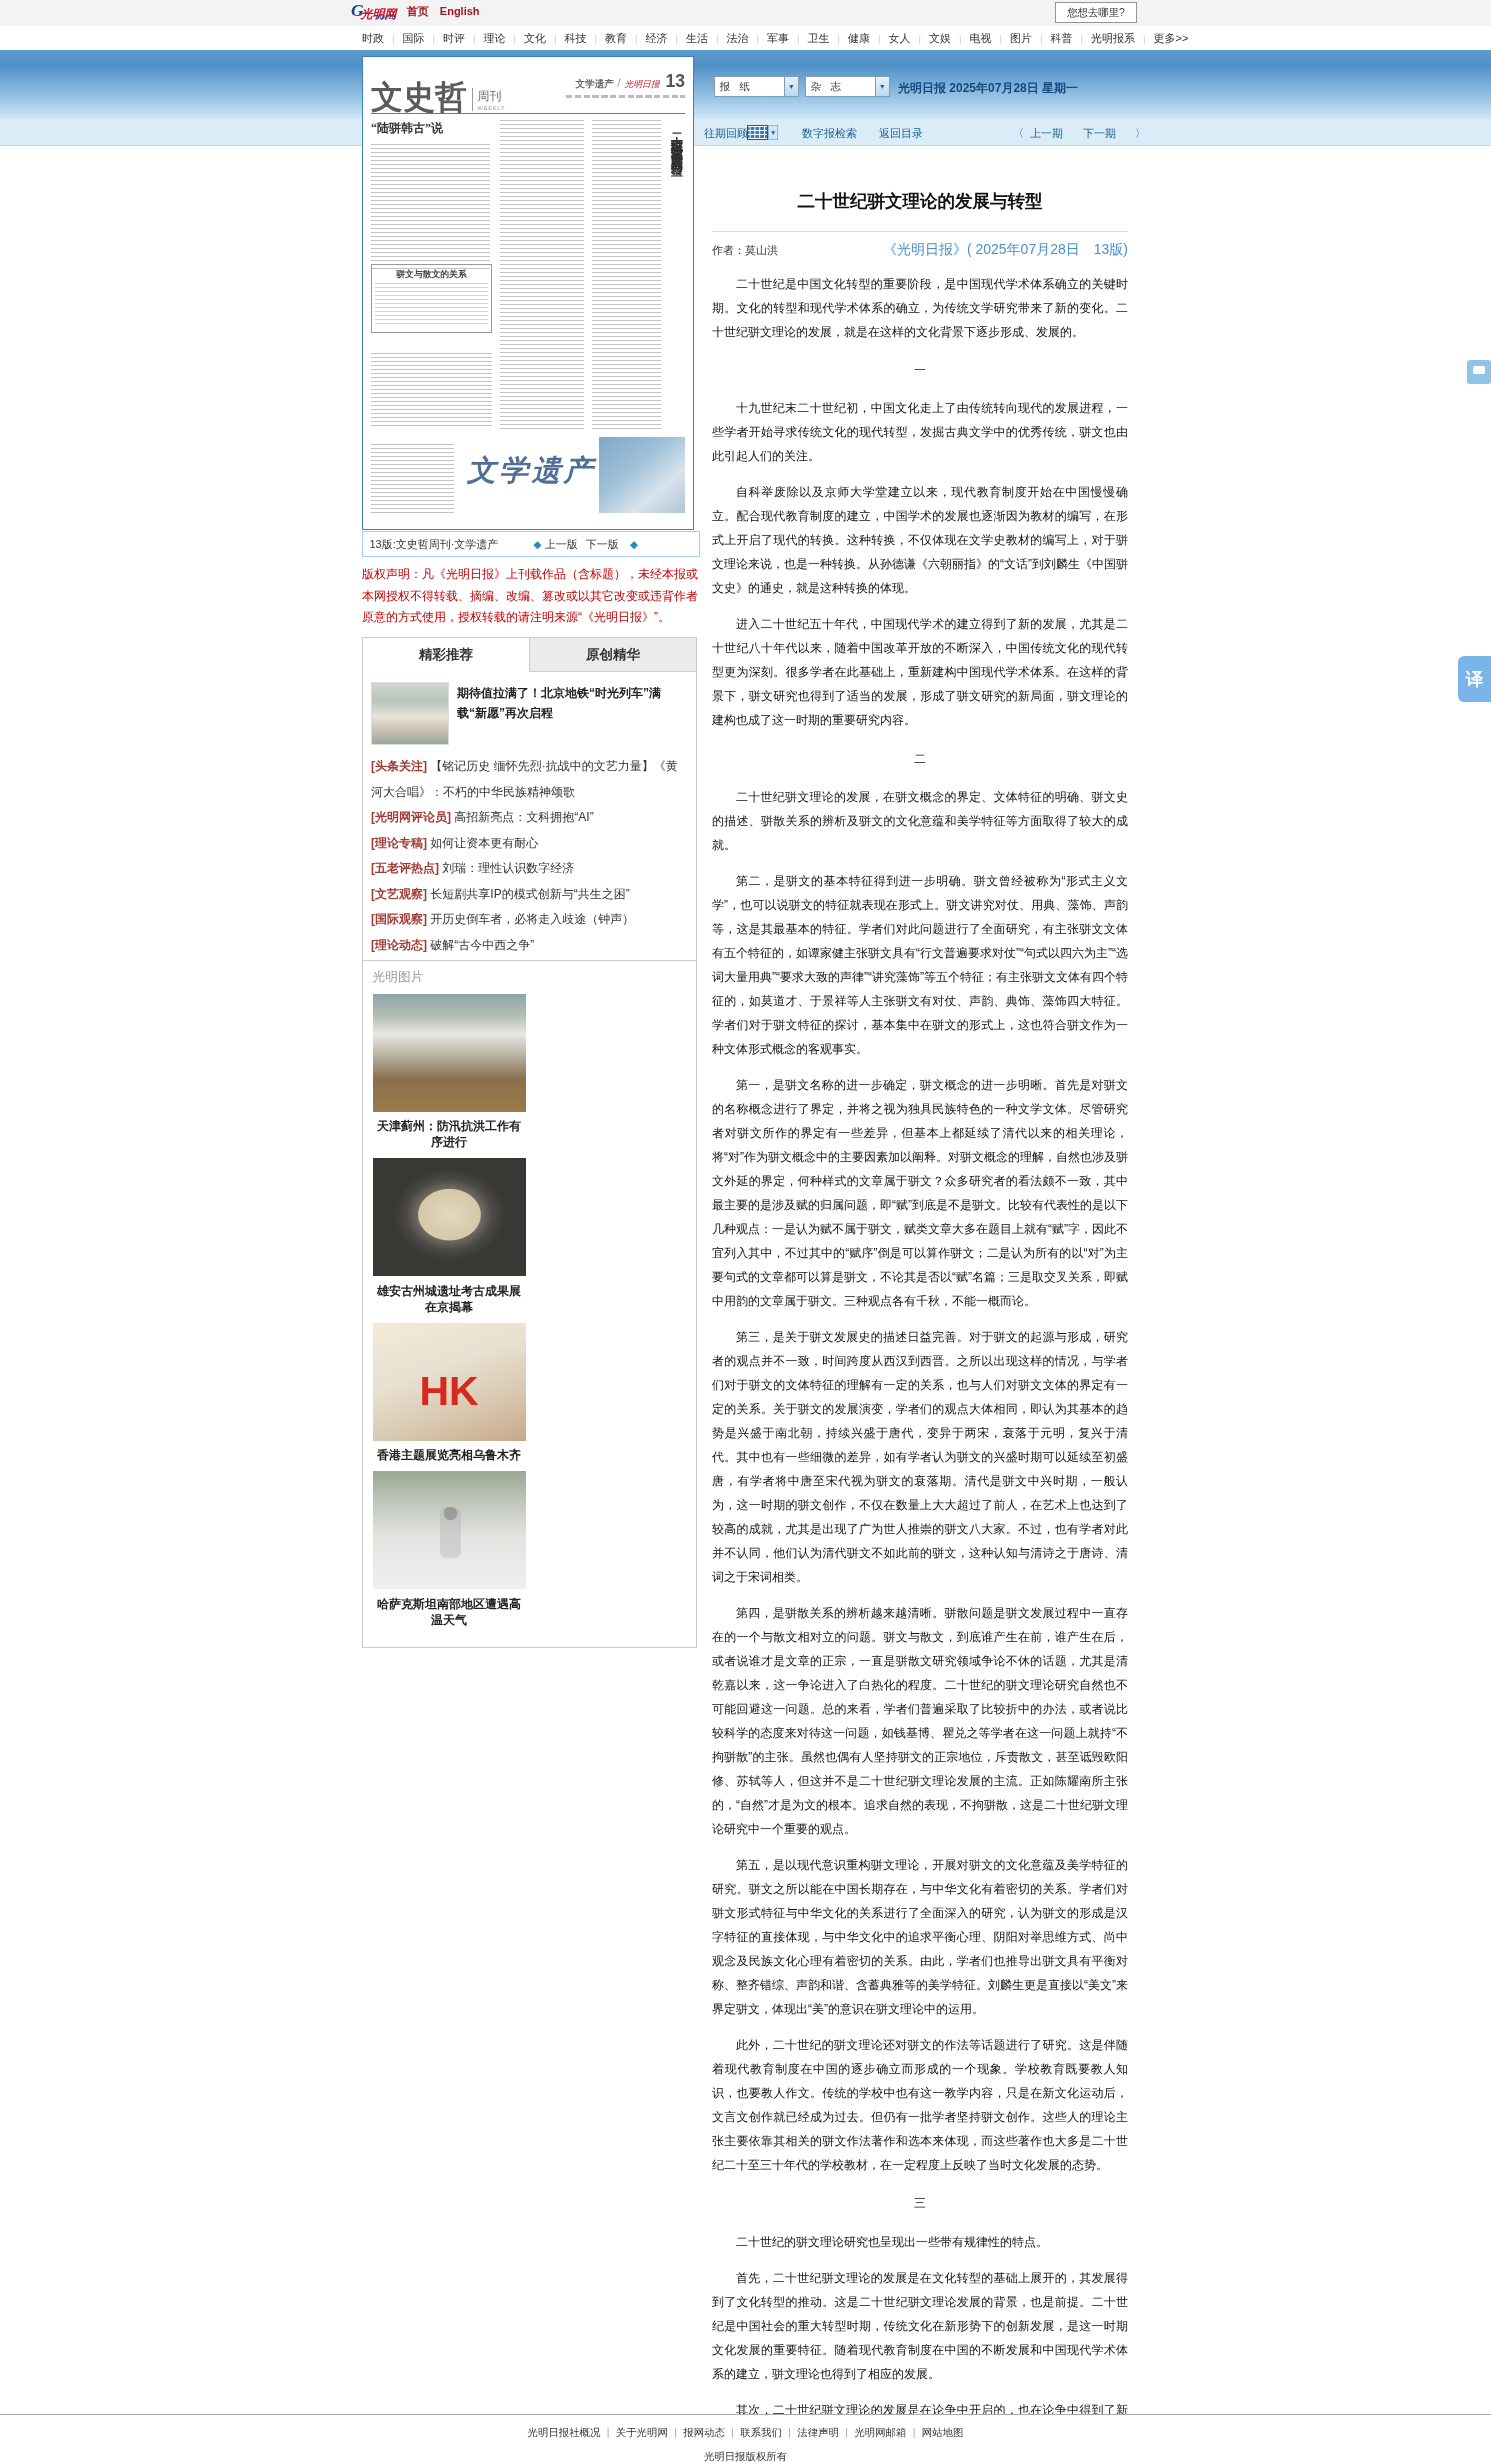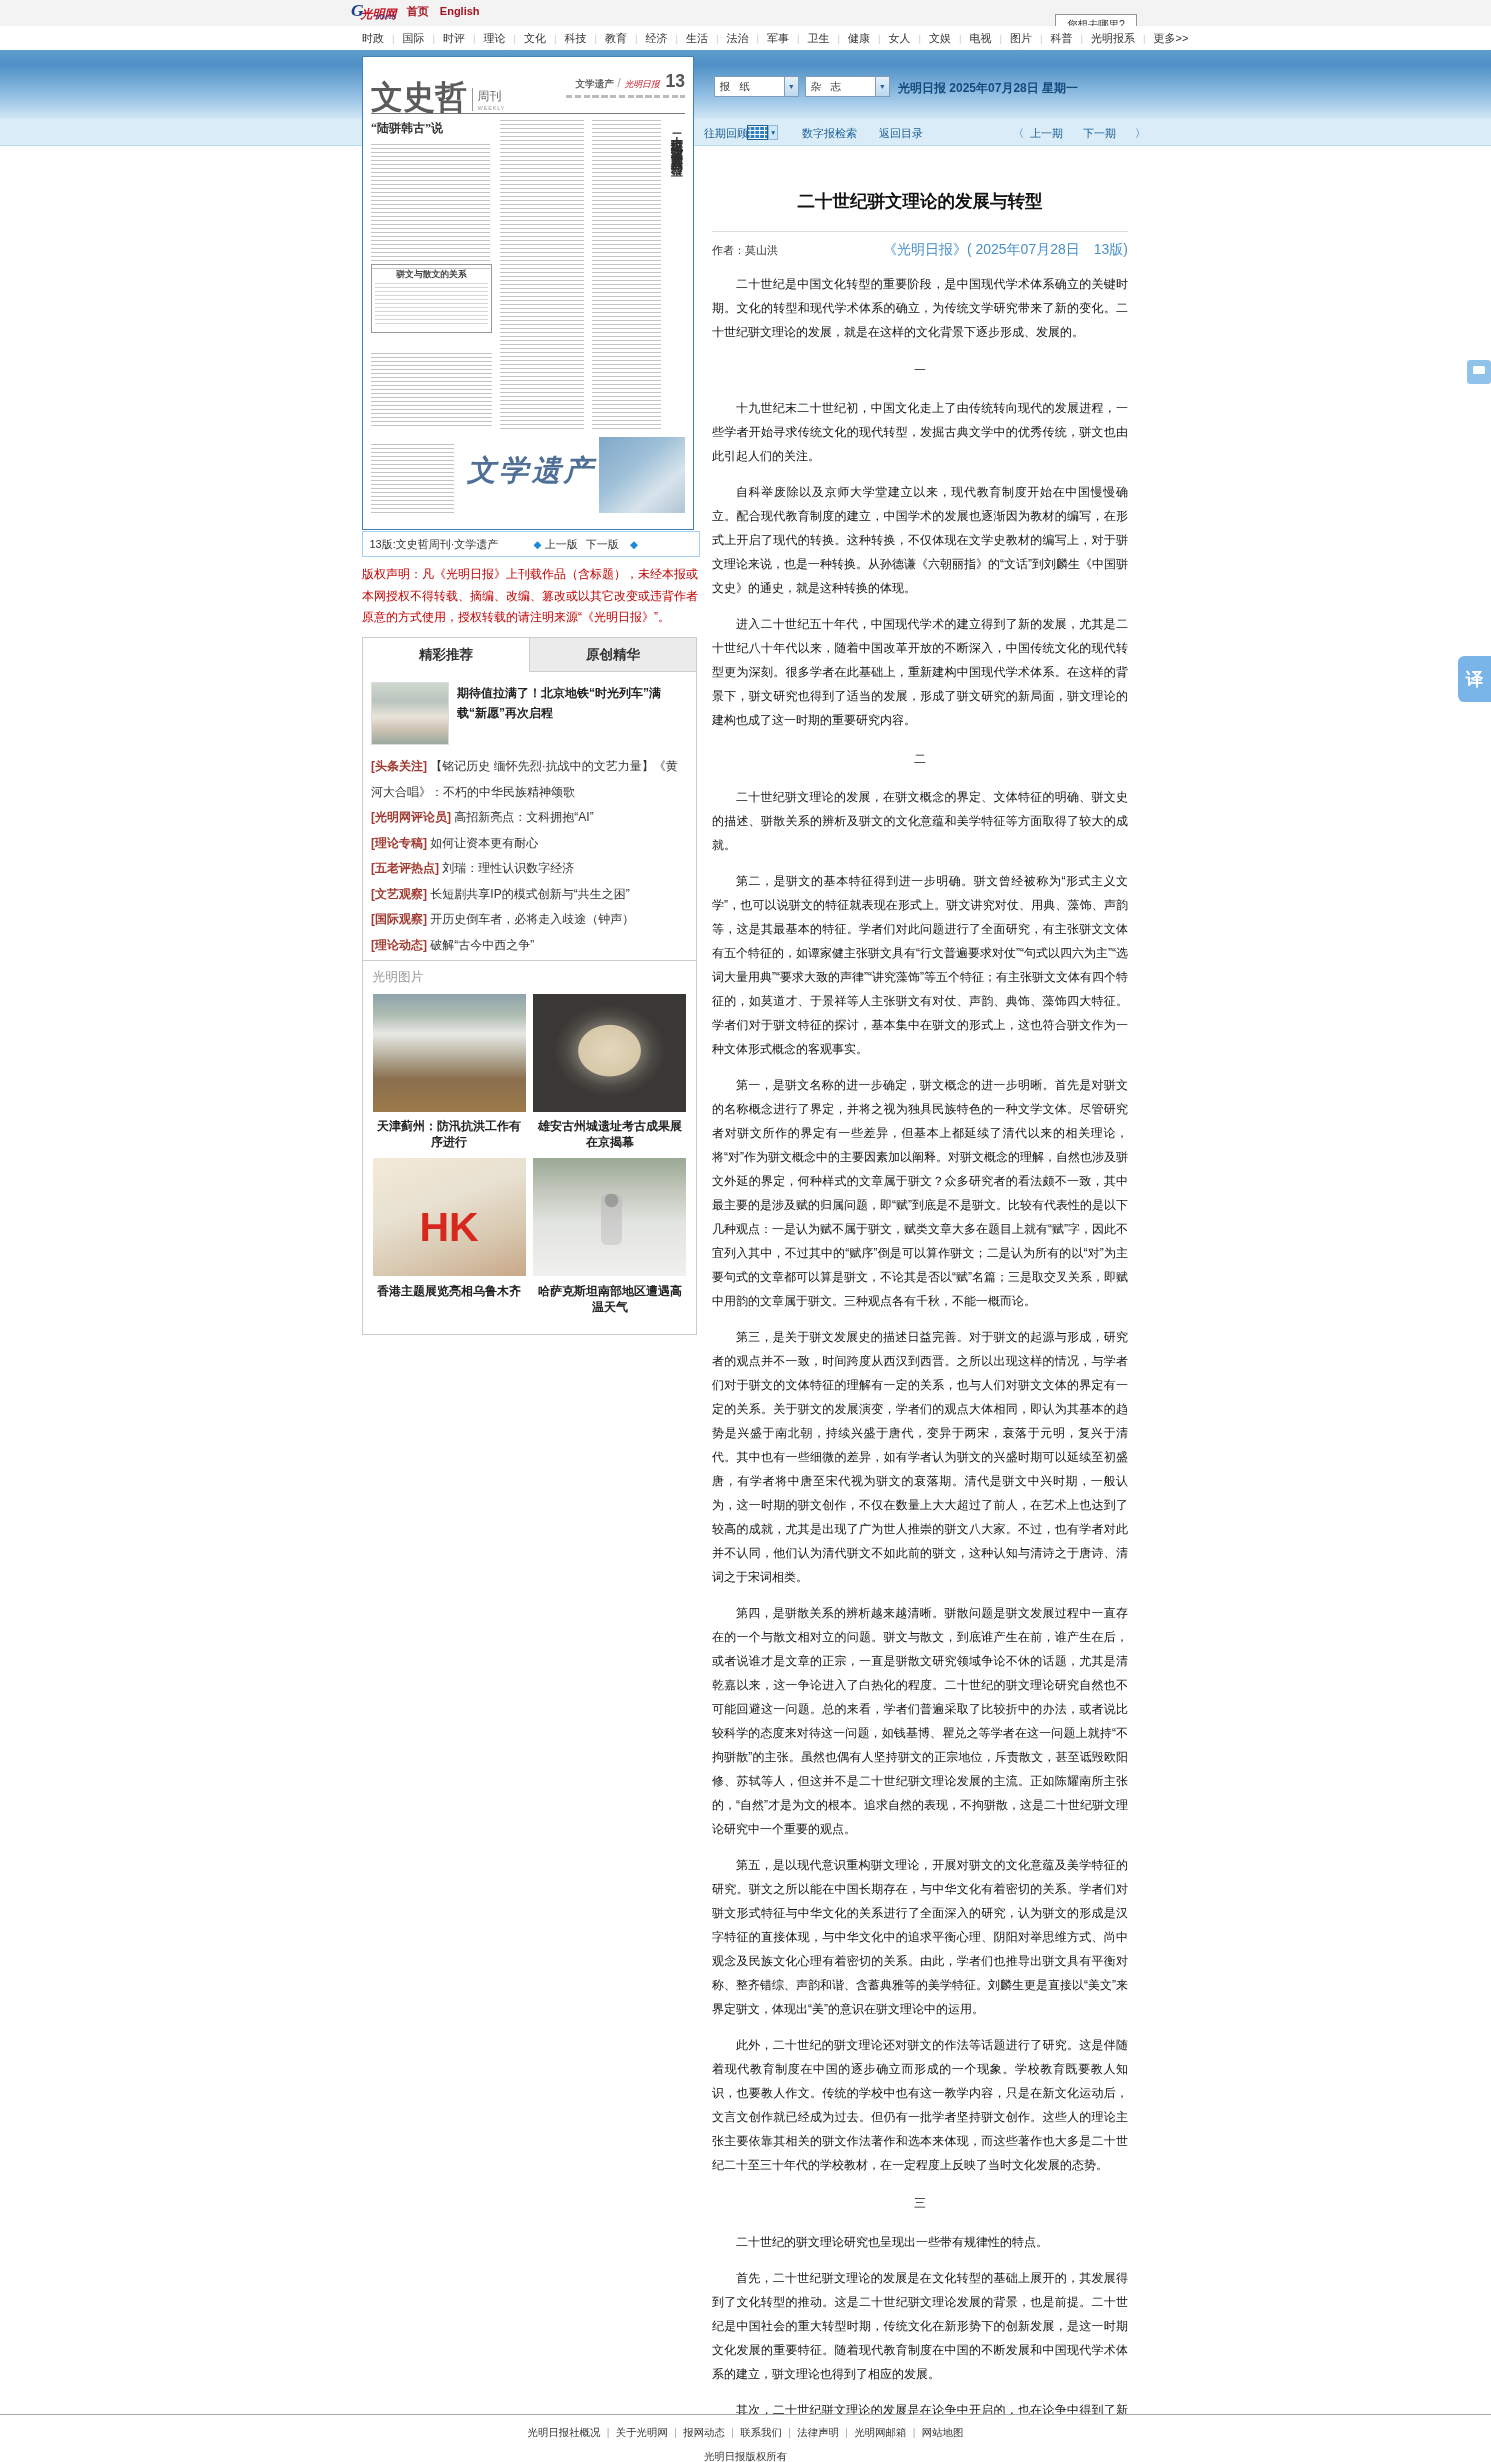--- a/index.html
+++ b/index.html
@@ -7,21 +7,21 @@
   #page{position:relative;width:1491px;height:2462px;overflow:hidden;background:#fff;}
 
   
   .topbar{position:absolute;left:0;top:0;width:1491px;height:25.5px;background:#f3f3f3;border-bottom:0.8px solid #d6d6d6;}
   .brand{position:absolute;left:351px;top:2.4px;display:flex;align-items:center;gap:11px;}
   .logo{display:flex;align-items:flex-end;cursor:pointer;line-height:1;}
   .logo .g{color:#1c3e8e;font-size:17.5px;font-weight:bold;font-style:italic;font-family:"Liberation Serif","DejaVu Serif",serif;}
   .logo .script{color:#c41425;font-size:12px;font-style:italic;font-weight:bold;margin-left:-3.2px;}
   .logo .dom{color:#1c3e8e;font-size:7.2px;margin-left:-21px;margin-bottom:-0.8px;}
   .top-link{color:#a5131f;font-size:11px;font-weight:bold;cursor:pointer;}
-  .where-box{position:absolute;left:1055px;top:2.4px;width:80px;height:19px;border:0.8px solid #949494;background:#fff;font-size:10.4px;color:#333;text-align:center;line-height:19px;cursor:pointer;margin-top:12px;}
+  .where-box{position:absolute;left:1055px;top:2.4px;width:80px;height:19px;border:0.8px solid #949494;background:#fff;font-size:10.4px;color:#333;text-align:center;line-height:19px;cursor:pointer;}
 
   
   .navrow{position:absolute;left:0;top:26px;width:1491px;height:24px;background:#fff;display:flex;align-items:center;padding-left:354px;box-sizing:border-box;font-size:11px;color:#333;}
   .nav-item{padding:0 8px;cursor:pointer;white-space:nowrap;}
   .nav-sep{color:#ccc;font-size:9.6px;}
 
   
   .bluehead{position:absolute;left:0;top:50px;width:1491px;height:69px;background:linear-gradient(180deg,#5f9dcc 0%,#4e90c7 22%,#9dc6e6 72%,#d2e7f6 100%);}
   .subbar{position:absolute;left:0;top:119px;width:1491px;height:25.5px;background:#d9ecf8;border-bottom:0.8px solid #bcd9ec;}
 
@@ -80,21 +80,21 @@
   .f-img{width:76px;height:61px;flex:none;border:0.8px solid #ddd;background:
     linear-gradient(180deg,#cfd8cf 0%,#b8c4bc 30%,#e8e4da 55%,#cfc4b4 75%,#9aa89e 100%);}
   .f-title{font-size:12px;font-weight:bold;color:#222;line-height:20px;padding-top:1.6px;}
   .hotlinks{padding:3.2px 8px 9.6px 8px;}
   .hl{font-size:12px;line-height:25.5px;color:#333;cursor:pointer;}
   .hl .tag{color:#a13c32;font-weight:bold;}
 
   
   .gallery{position:absolute;left:362px;top:960px;width:335px;border:0.8px solid #ccc;background:#fff;box-sizing:border-box;}
   .g-head{font-size:12.7px;color:#999;padding:8px 9.6px 4.8px 9.6px;}
-  .g-grid{display:flex;flex-wrap:wrap;justify-content:space-between;padding:3.2px 9.6px 11px 9.6px;}
+  .g-grid{display:flex;flex-wrap:wrap;justify-content:space-between;padding:3.2px 9.6px 11px 9.6px;flex-direction:column;}
   .g-cell{width:153px;margin-bottom:8px;cursor:pointer;}
   .g-photo{width:153px;height:118px;}
   .g-cap{font-size:12px;font-weight:bold;color:#222;text-align:center;margin-top:6.4px;line-height:16px;}
   .photo-0{background:linear-gradient(180deg,#8fa3ab 0%,#aebdb2 18%,#e8e8e4 34%,#b8b2a0 52%,#8a6f4e 72%,#9c7a4a 100%);}
   .photo-1{background:radial-gradient(ellipse 56px 46px at 50% 48%,#e3d7bd 0%,#d6c8a8 55%,#6e6a62 57%,#4a4843 78%,#3a3835 100%);}
   .photo-2{background:linear-gradient(160deg,#f3ead8 0%,#e8e0d0 40%,#d8c8b0 70%,#c8a888 100%);position:relative;overflow:hidden;}
   .photo-2 .hk{position:absolute;left:50%;top:58%;transform:translate(-50%,-50%);font-size:41px;font-weight:bold;color:#d8281e;font-family:"Liberation Sans",sans-serif;}
   .photo-3{background:linear-gradient(180deg,#9aa894 0%,#c2c8bc 28%,#e2e4e0 55%,#f0f0ee 100%);position:relative;overflow:hidden;}
   .photo-3 .fig{position:absolute;left:44%;top:30%;width:21px;height:51px;background:radial-gradient(circle 7.2px at 50% 6.4px,#888 0 6.4px,transparent 7.2px),linear-gradient(#bbb,#ccc);opacity:.7;border-radius:6.4px;}
 

